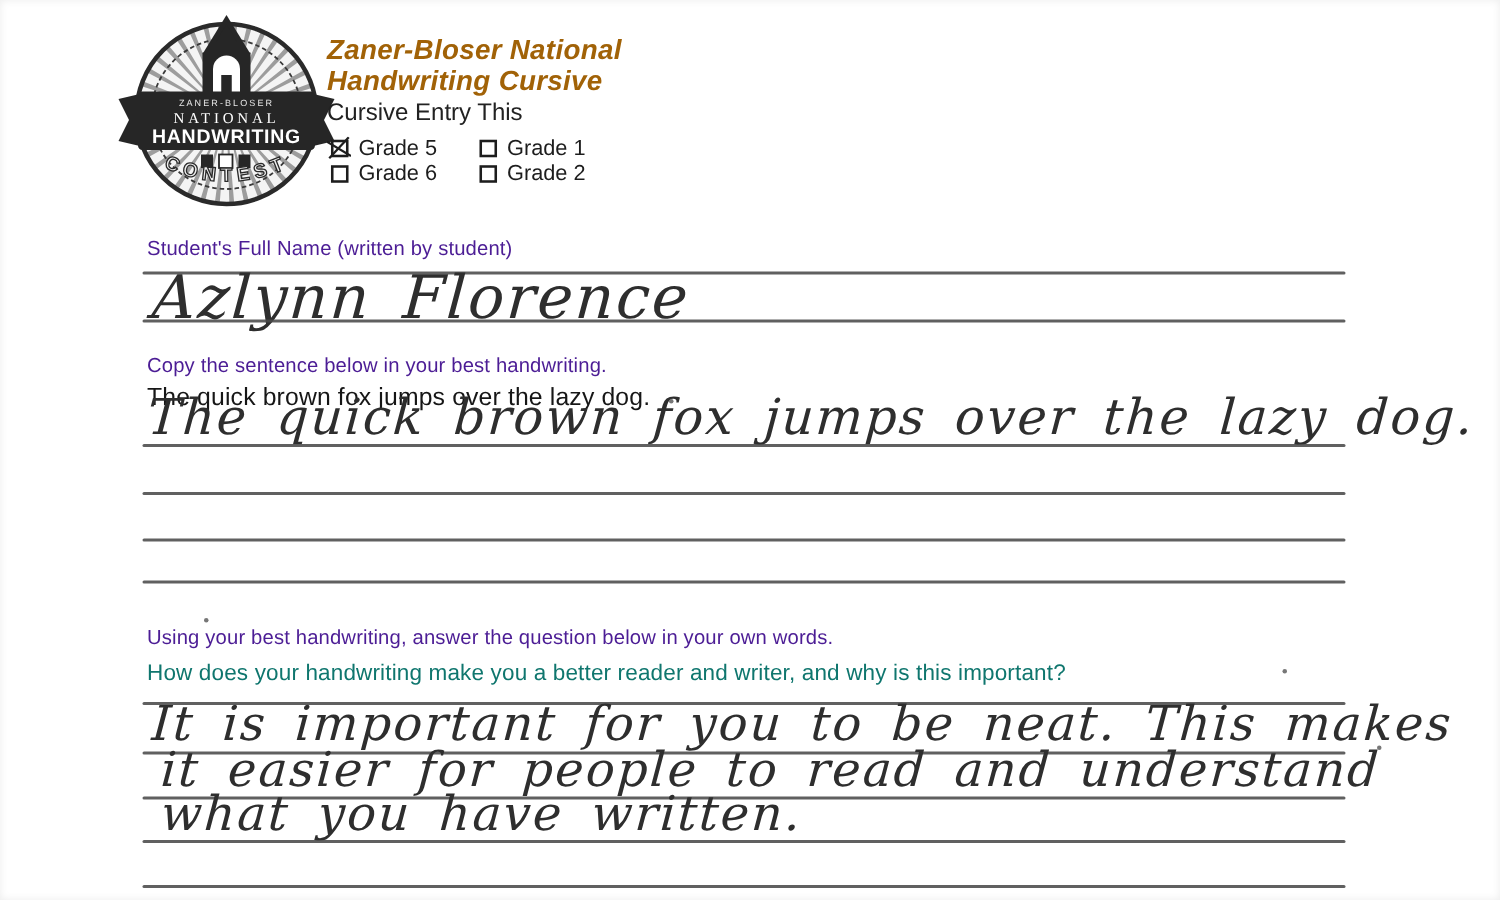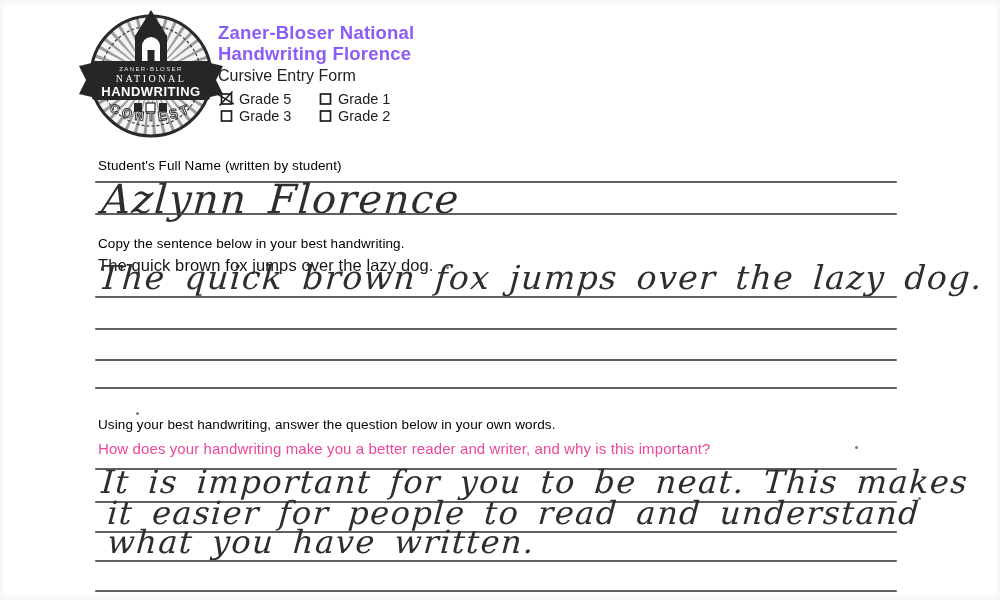--- a/index.html
+++ b/index.html
@@ -4,33 +4,33 @@
 <style>
   html,body{margin:0;padding:0;background:#ffffff;}
   .page{
     position:relative;width:1000px;height:600px;background:#ffffff;overflow:hidden;
     font-family:"Liberation Sans",sans-serif;color:#1d1d1d;
     box-shadow:inset 0 0 6px rgba(0,0,0,.08);
   }
   
   .logo-wrap{position:absolute;left:78px;top:4px;width:150px;height:136px;}
   .header-text{position:absolute;left:218px;top:22px;}
-  .title-line{font-weight:bold;font-size:18.5px;line-height:21px;letter-spacing:.2px;color:#8b5cf6;}
+  .title-line{font-weight:bold;font-size:18.5px;line-height:21px;letter-spacing:.2px;color:#a16207;font-style:italic;}
   .subtitle{font-size:16px;line-height:20px;margin-top:2px;color:#222;}
   .grade-rows{margin-top:4px;}
   .grade-row{display:flex;height:17px;align-items:center;}
   .grade-item{display:flex;align-items:center;width:99px;}
   .grade-item .cb{width:16px;height:15px;margin-right:5px;flex:0 0 auto;}
   .grade-item .cb .xmark{display:none;}
   .grade-item.checked .cb .xmark{display:block;}
   .grade-label{font-size:14.5px;color:#1d1d1d;white-space:nowrap;}
   
-  .plabel{position:absolute;font-size:13.5px;color:#000000;letter-spacing:.1px;white-space:nowrap;}
+  .plabel{position:absolute;font-size:13.5px;color:#4c1d95;letter-spacing:.1px;white-space:nowrap;}
   .pprompt{position:absolute;font-size:16.5px;color:#161616;letter-spacing:.1px;white-space:nowrap;}
-  .pquestion{position:absolute;font-size:15px;color:#ec4899;letter-spacing:.1px;white-space:nowrap;}
+  .pquestion{position:absolute;font-size:15px;color:#0f766e;letter-spacing:.1px;white-space:nowrap;}
   
   .rule{position:absolute;left:95px;width:802px;height:2px;background:#4a4a4a;opacity:.88;border-radius:1px;}
   
   .cursive{
     position:absolute;font-family:"DejaVu Serif",serif;font-style:italic;color:#2e2e2e;
     letter-spacing:1.5px;word-spacing:7px;white-space:nowrap;
     transform:skewX(-4deg);transform-origin:left bottom;font-weight:400;
   }
   .hw-name{left:100px;top:176px;font-size:40px;line-height:46px;}
   .hw-sentence{left:97px;top:258px;font-size:33px;line-height:40px;}
@@ -80,22 +80,22 @@
           <path id="carc" d="M28,106 Q73,128 118,106" fill="none"></path>
         </defs>
       <text font-size="13" font-weight="bold" letter-spacing="3.5" fill="#efefef" stroke="#2a2a2a" stroke-width="0.9" font-family="Liberation Sans, sans-serif">
         <textPath href="#carc" startOffset="50%" text-anchor="middle">CONTEST</textPath>
       </text>
     </svg>
   </div>
 
   <div class="header-text">
     <div class="title-line">Zaner-Bloser National</div>
-    <div class="title-line">Handwriting Florence</div>
-    <div class="subtitle">Cursive Entry Form</div>
+    <div class="title-line">Handwriting Cursive</div>
+    <div class="subtitle">Cursive Entry This</div>
     <div class="grade-rows">
       <div class="grade-row">
         <div class="grade-item checked">
           <svg class="cb" viewBox="0 0 16 15">
             <rect x="3.5" y="3" width="10" height="10" fill="none" stroke="#1d1d1d" stroke-width="1.7"></rect>
             <g class="xmark">
                 <line x1="0" y1="3.5" x2="16" y2="13" stroke="#1d1d1d" stroke-width="1.5"></line>
             <line x1="14.5" y1="0.5" x2="1.5" y2="14.5" stroke="#1d1d1d" stroke-width="1.5"></line>
               </g>
           </svg>
@@ -114,21 +114,21 @@
       </div>
       <div class="grade-row">
         <div class="grade-item">
           <svg class="cb" viewBox="0 0 16 15">
             <rect x="3.5" y="3" width="10" height="10" fill="none" stroke="#1d1d1d" stroke-width="1.7"></rect>
             <g class="xmark">
                 <line x1="0" y1="3.5" x2="16" y2="13" stroke="#1d1d1d" stroke-width="1.5"></line>
             <line x1="14.5" y1="0.5" x2="1.5" y2="14.5" stroke="#1d1d1d" stroke-width="1.5"></line>
               </g>
           </svg>
-          <span class="grade-label">Grade 3</span>
+          <span class="grade-label">Grade 6</span>
         </div>
         <div class="grade-item">
           <svg class="cb" viewBox="0 0 16 15">
             <rect x="3.5" y="3" width="10" height="10" fill="none" stroke="#1d1d1d" stroke-width="1.7"></rect>
             <g class="xmark">
                 <line x1="0" y1="3.5" x2="16" y2="13" stroke="#1d1d1d" stroke-width="1.5"></line>
             <line x1="14.5" y1="0.5" x2="1.5" y2="14.5" stroke="#1d1d1d" stroke-width="1.5"></line>
               </g>
           </svg>
           <span class="grade-label">Grade 2</span>

